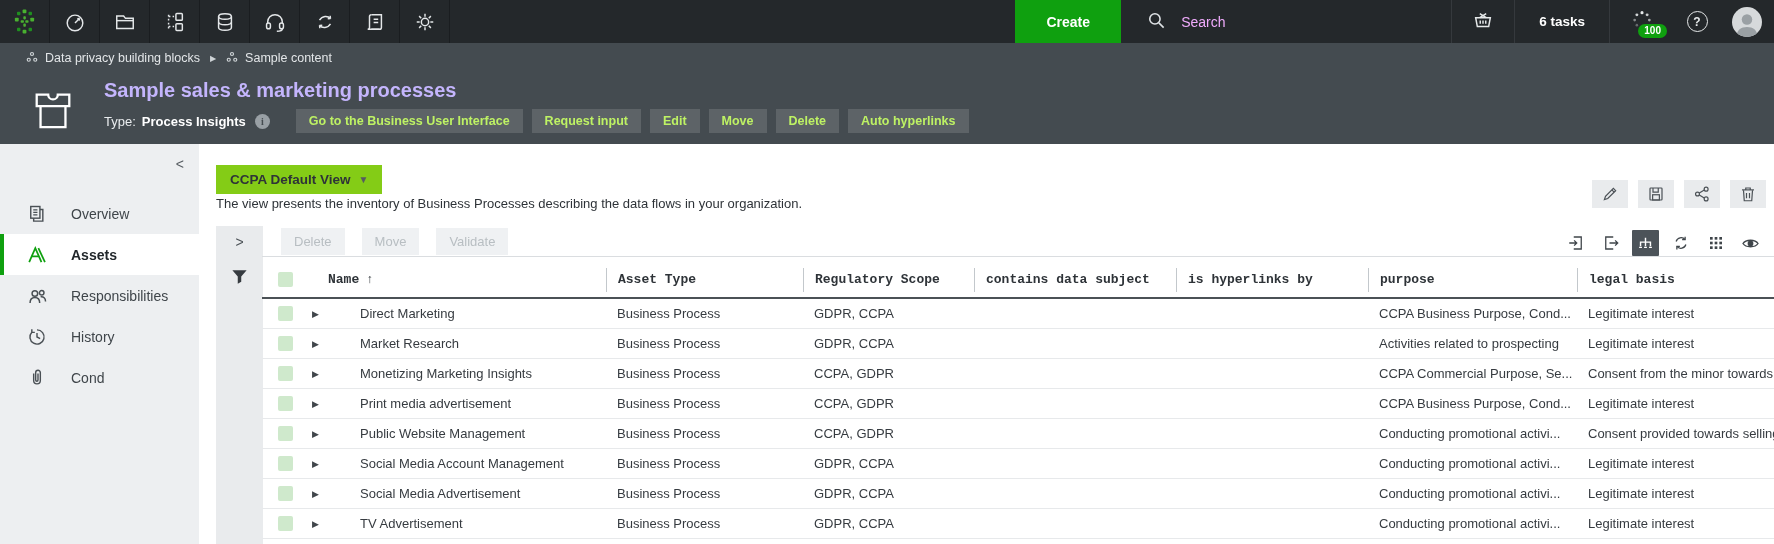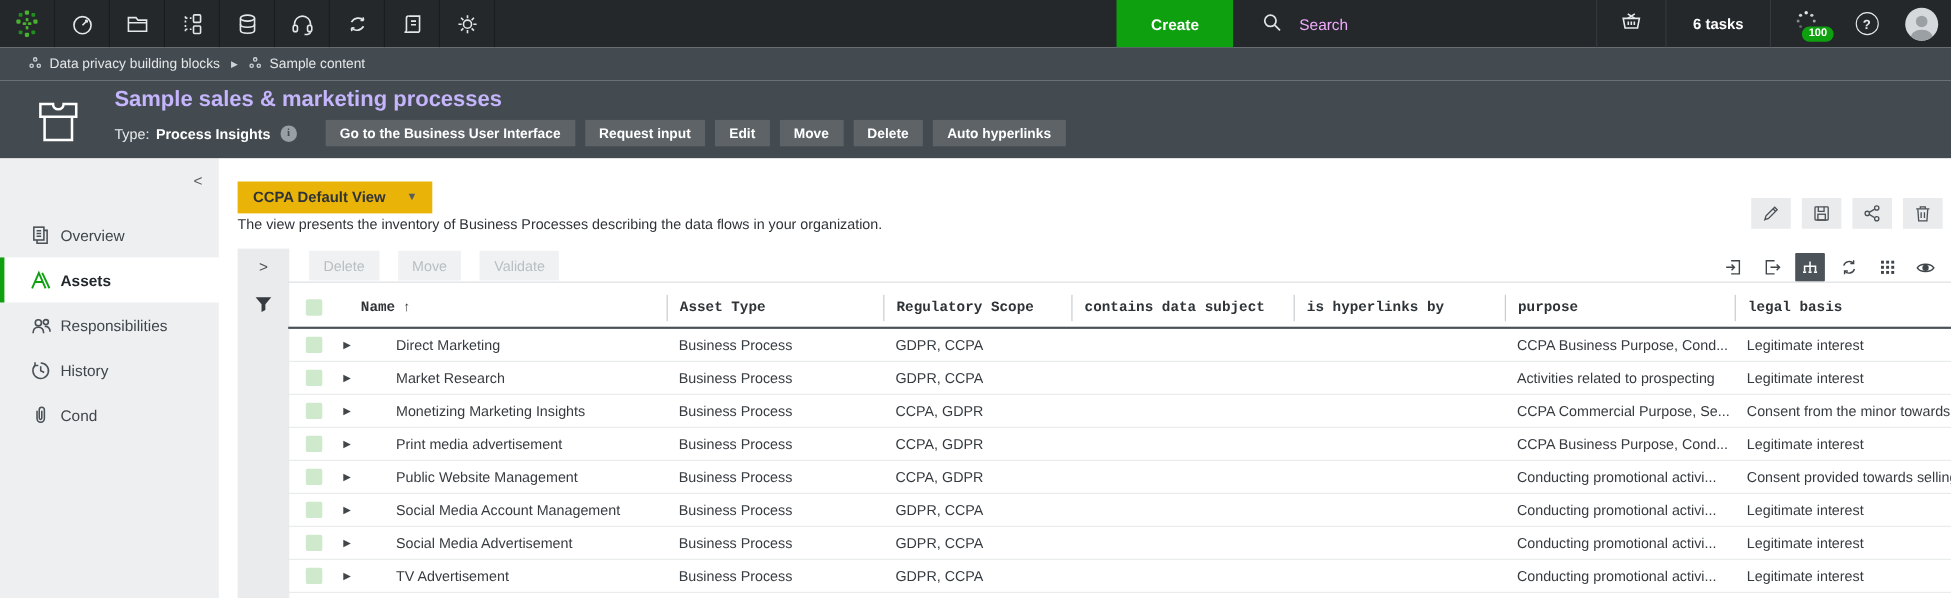--- a/index.html
+++ b/index.html
@@ -53,42 +53,42 @@
               font-weight:bold; }
   .ph-meta { margin-top:7px; display:flex; align-items:center; font-size:13px;
              color:#e9ecee; }
   .ph-type-label { margin-right:6px; }
   .ph-type-value { font-weight:bold; margin-right:9px; color:#fff; }
   .info-dot { width:15px; height:15px; border-radius:50%; background:#99a0a5;
               color:#444b50; font-size:10px; font-weight:bold;
               font-family:"Liberation Serif",serif;
               display:flex; align-items:center; justify-content:center; }
   .ph-actions { display:flex; gap:9px; margin-left:26px; }
-  .hbtn { border:none; background:#5d6367; color:#ffffff; font-size:12.5px;
+  .hbtn { border:none; background:#5d6367; color:#bef264; font-size:12.5px;
           font-weight:bold; padding:5px 13px; cursor:pointer; font-family:inherit; }
 
   
   .sidebar { position:absolute; top:144px; left:0; bottom:0; width:199px;
              background:#edeff1; }
   .collapse-btn { position:absolute; top:13px; right:15px; color:#565c61;
                   font-size:14px; cursor:pointer; line-height:1; }
   .side-nav { position:absolute; top:49px; left:0; right:0; }
-  .side-item { height:41px; display:flex; align-items:center; gap:8px;
+  .side-item { height:41px; display:flex; align-items:center; gap:24px;
                padding-left:27px; font-size:14px; color:#3f454a; cursor:pointer; }
   .side-item .icn { width:20px; height:20px; color:#4a5055; flex:none; }
   .side-item .icn svg { display:block; }
   .side-item.active { background:#fff; border-left:4px solid #0FA00F;
                       padding-left:23px; font-weight:bold; color:#22272b;text-align:right; }
   .side-item.active .icn { color:#0FA00F; }
 
   
   .main { position:absolute; top:144px; left:199px; right:0; bottom:0; background:#fff; }
   .view-selector { position:absolute; left:17px; top:21px; height:29px;
-                   display:flex; align-items:center; gap:19px; padding:0 14px;
-                   background:#eab308; border:none; font-family:inherit;
+                   display:flex; align-items:center; gap:8px; padding:0 14px;
+                   background:#84cc16; border:none; font-family:inherit;
                    font-size:13.5px; font-weight:bold; color:#2e3338; cursor:pointer; }
   .view-selector .caret { font-size:10px; color:#565c61; }
   .view-desc { position:absolute; left:17px; top:52px; margin:0; font-size:13px;
                color:#2e3338; }
 
   .icon-btn { position:absolute; top:36px; width:36px; height:28px;
               background:#e9ebed; display:flex; align-items:center;
               justify-content:center; color:#4b5156; cursor:pointer; }
 
   .left-panel { position:absolute; left:17px; top:82px; width:47px; bottom:0;

